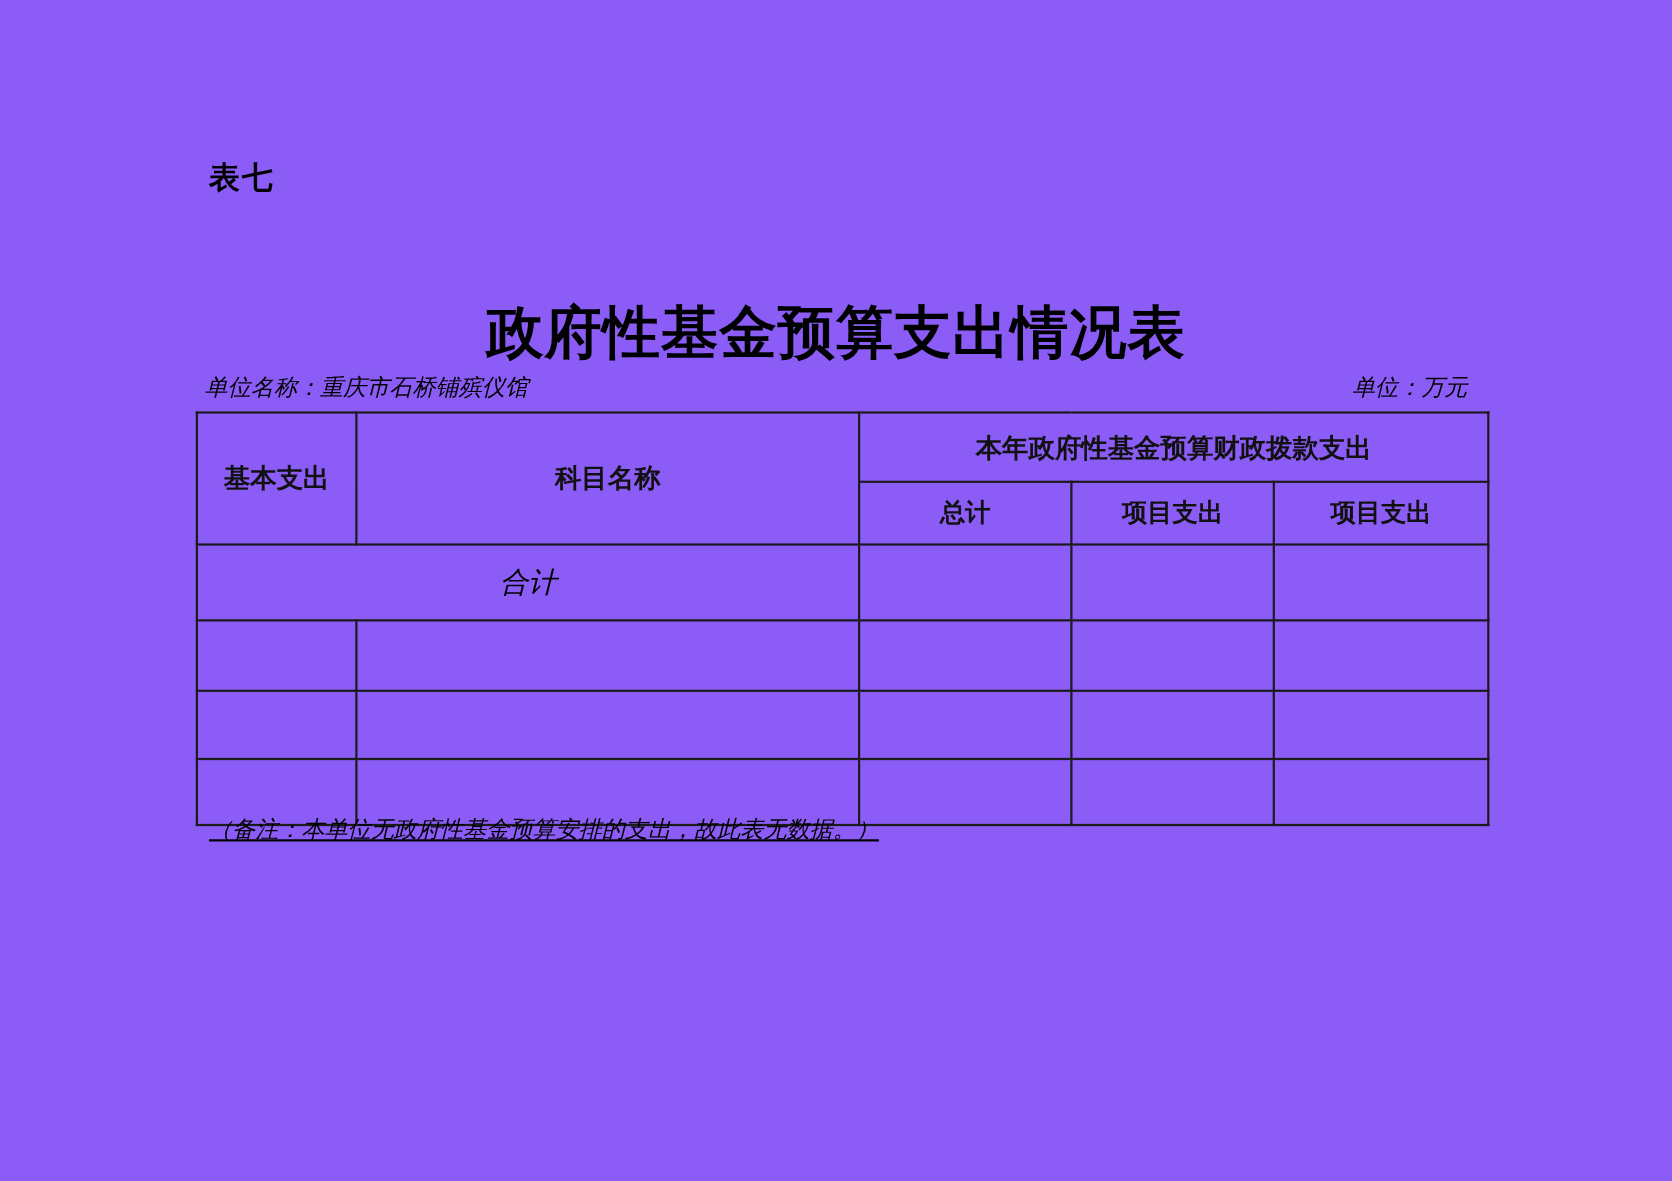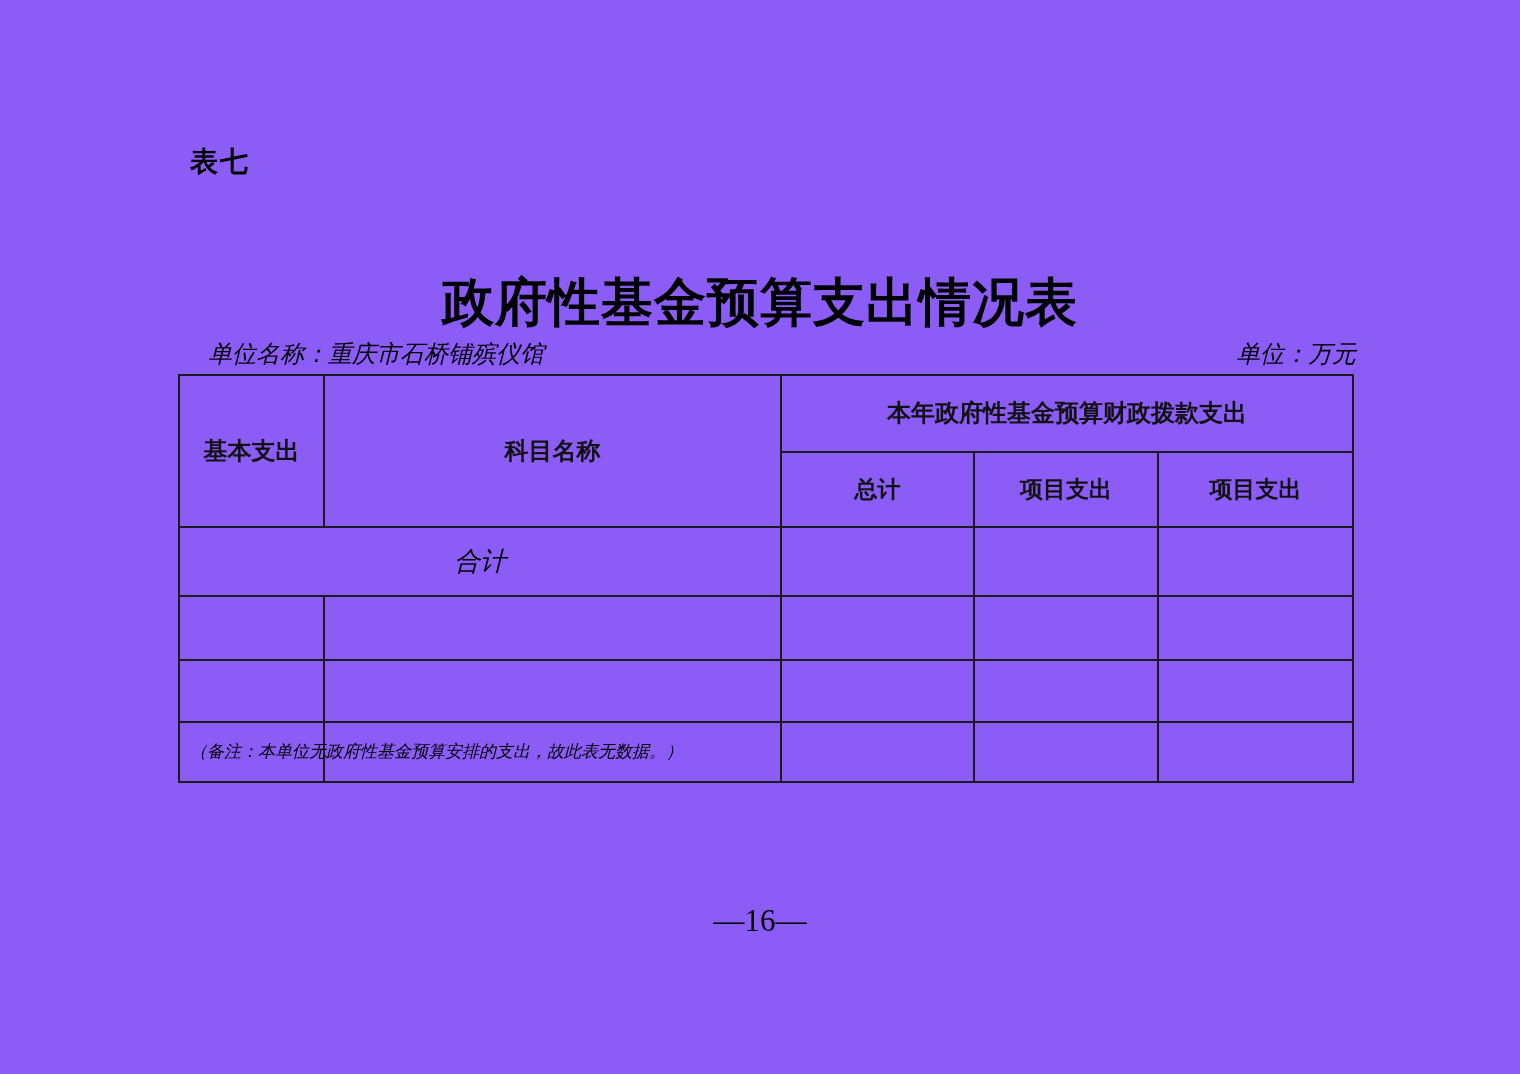--- a/index.html
+++ b/index.html
@@ -28,61 +28,62 @@
   .doc-title {
     position: absolute;
     left: 0; top: 233px;
     width: 100%;
     text-align: center;
     font-size: 52px;
     letter-spacing: 1px;
   }
   .meta-row {
     position: absolute;
-    left: 208px; top: 338px;
+    left: 186px; top: 338px;
     width: 1148px;
     display: flex;
     justify-content: space-between;
-    font-size: 24px;
+    font-size: 21px;
     gap: 24px;
   }
 
   
   .budget-table {
     position: absolute;
     left: 178px; top: 374px;
     width: 1174px;
     border-collapse: collapse;
     table-layout: fixed;
   }
   .budget-table th, .budget-table td {
     border: 2px solid #1b1b1b;
     text-align: center;
     vertical-align: middle;
-    padding: 16px;
+    padding: 0;
     overflow: hidden;
   }
   .budget-table th {
     font-family: "Liberation Sans", sans-serif;
     font-weight: bold;
     font-size: 24px;
     color: #111111;
   }
   .budget-table .subhdr th { font-size: 23px; margin-top: 44px; }
   .total-cell {
     font-family: "Liberation Serif", serif;
     font-style: italic;
     font-weight: normal;
     font-size: 26px;
   }
 
   .note-line {
     position: absolute;
     left: 190px; top: 740px;
-    font-size: 17px;
+    font-size: 21px;
+    text-decoration: underline;
   }
   .page-number {
     position: absolute;
     left: 0; top: 903px;
     width: 100%;
     text-align: center;
     font-size: 31px;
     font-family: "Liberation Serif", serif;
   }
 </style>
@@ -112,21 +113,21 @@
       <tr style="height:62px">
         <th rowspan="2" style="height:118px">基本支出</th>
         <th rowspan="2">科目名称</th>
         <th colspan="3">本年政府性基金预算财政拨款支出</th>
       </tr>
       <tr class="subhdr" style="height:56px">
         <th>总计</th>
         <th>项目支出</th>
         <th>项目支出</th>
       </tr>
-      <tr style="height:40px">
+      <tr style="height:69px">
         <td colspan="2" class="total-cell">合计</td>
         <td></td>
         <td></td>
         <td></td>
       </tr>
       <tr style="height:64px">
         <td></td>
         <td></td>
         <td></td>
         <td></td>
@@ -144,15 +145,14 @@
         <td></td>
         <td></td>
         <td></td>
         <td></td>
       </tr>
     </tbody>
   </table>
 
   <div class="note-line kai">（备注：本单位无政府性基金预算安排的支出，故此表无数据。）</div>
 
-  <div class="page-number">—16—</div>
 
 </div>
 
 </body></html>

